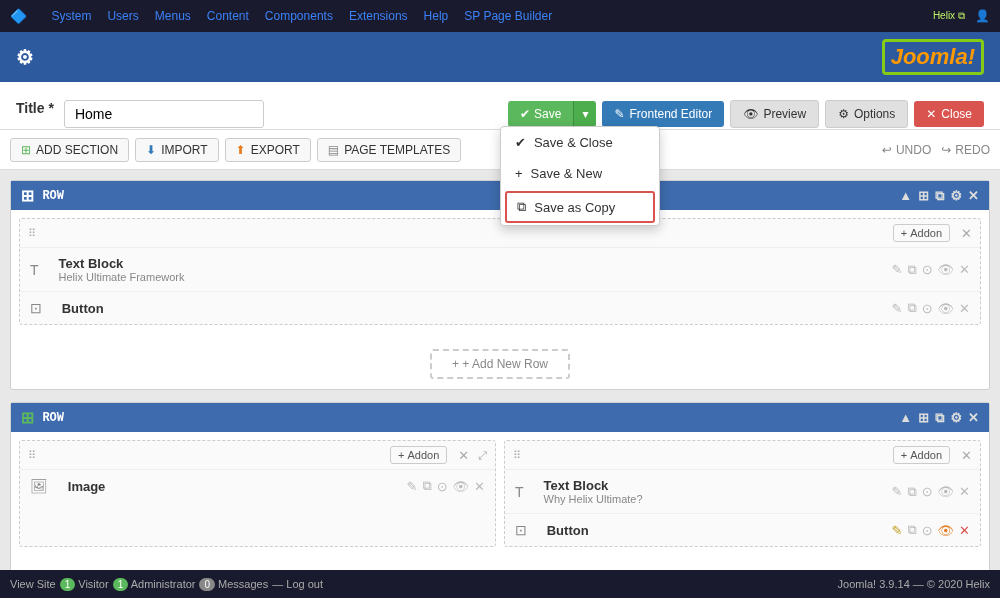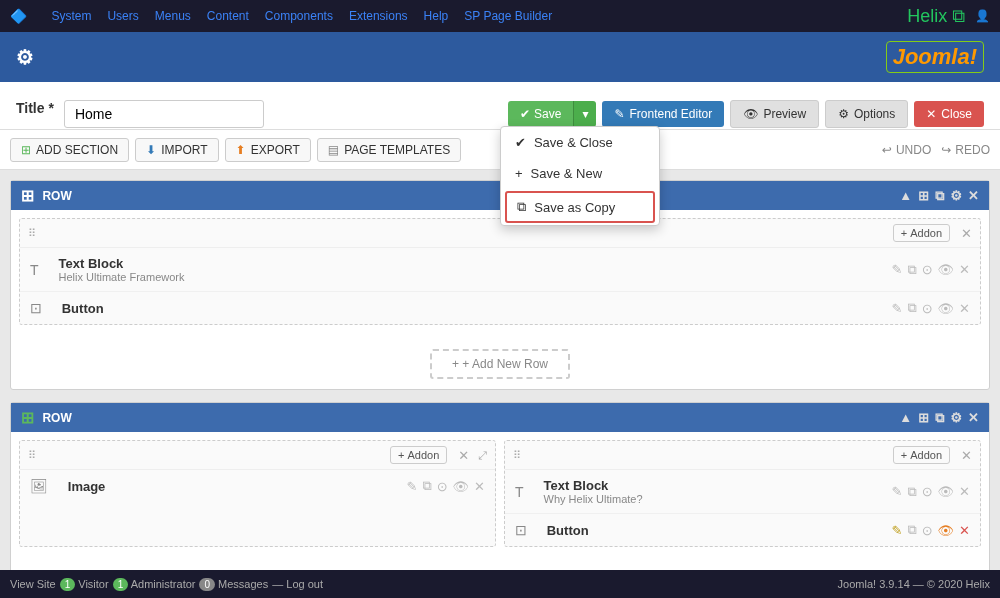--- a/index.html
+++ b/index.html
@@ -12,34 +12,34 @@
       height: 32px;
       display: flex;
       align-items: center;
       padding: 0 10px;
       gap: 16px;
       font-size: 12px;
     }
     .top-nav .logo { color: #f90; font-weight: bold; font-size: 14px; margin-right: 8px; }
     .top-nav .nav-item { color: #3b82f6; cursor: pointer; }
     .top-nav .right { margin-left: auto; display: flex; align-items: center; gap: 10px; }
-    .top-nav .helix-btn { color: #22c55e; font-size: 18px; }
+    .top-nav .helix-btn { color: #bef264; font-size: 10px; }
 
     
     .header-bar {
       background: #2d5a9e;
       height: 50px;
       display: flex;
       align-items: center;
       padding: 0 16px;
       justify-content: space-between;
     }
     .header-bar .page-title { color: #fff; font-size: 18px; font-weight: bold; display: flex; align-items: center; gap: 8px; }
     .header-bar .page-title .icon { font-size: 20px; }
-    .joomla-logo { color: #f90; font-size: 22px; font-weight: 900; font-style: italic; border: 1px solid #84cc16; padding: 2px 6px; border-radius: 4px; }
+    .joomla-logo { color: #f90; font-size: 22px; font-weight: 900; font-style: italic; border: 3px solid #84cc16; padding: 2px 6px; border-radius: 4px; }
 
     
     .title-row {
       background: #fff;
       border-bottom: 1px solid #ddd;
       height: 48px;
       display: flex;
       align-items: flex-start;
       padding: 18px 16px;
       gap: 10px;
@@ -153,21 +153,21 @@
     .row-header {
       background: #3d6bad;
       color: #fff;
       padding: 5px 10px;
       display: flex;
       align-items: center;
       gap: 8px;
       font-size: 12px;
       font-weight: bold;
     }
-    .row-header .row-title { flex: 1; }
+    .row-header .row-title { flex: 1; font-family: Liberation Mono, monospace; }
     .row-header .row-actions { display: flex; gap: 6px; align-items: center; }
     .row-header .row-actions span { cursor: pointer; color: #ddd; font-size: 13px; }
 
     .row-content { padding: 8px; }
 
     .column-area {
       border: 1px dashed #ccc;
       background: #fafafa;
       margin-bottom: 6px;
       border-radius: 3px;

